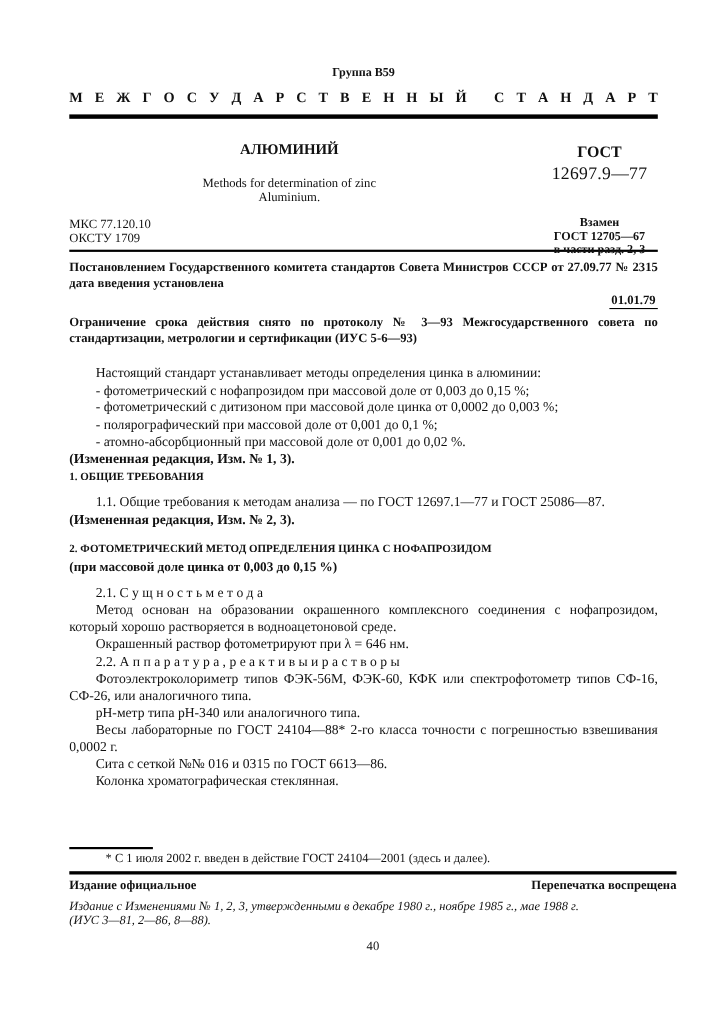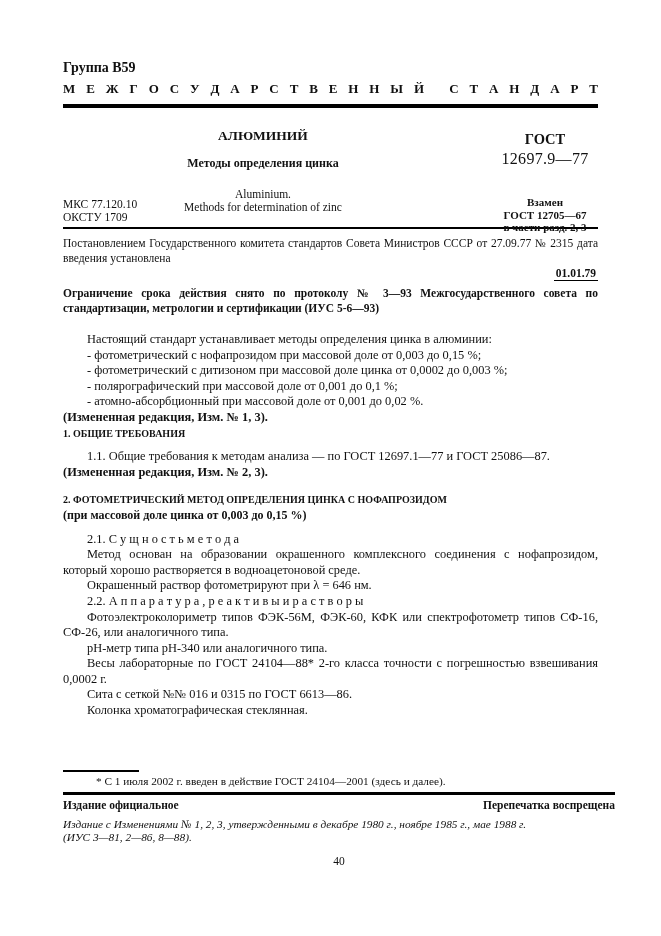--- a/index.html
+++ b/index.html
@@ -6,42 +6,42 @@
   .page{
     position:relative;
     width:661px;height:936px;
     box-sizing:border-box;
     padding:60px 63px 0 63px;
     background:#fff;
     color:#111;
     font-family:"Liberation Serif","DejaVu Serif",serif;
     overflow:hidden;
   }
-  .group-label{font-size:14px;font-weight:bold;text-align:left;height:13px;}
+  .group-label{font-size:11px;font-weight:bold;text-align:center;height:13px;}
   .banner{
     margin-top:8px;font-size:13px;font-weight:bold;height:15px;
     display:flex;justify-content:space-between;align-items:center;
   }
   .rule{background:#000;border:0;}
   .rule.thick{height:4px;margin-top:8px;}
   .rule.med{height:2px;}
   .rule.thick2{height:3px;margin-top:4px;}
 
   .title-block{position:relative;height:119px;}
   .tb-center{position:absolute;left:0;top:0;width:400px;text-align:center;}
   .t-ru{margin-top:20px;font-size:13.5px;font-weight:bold;}
   .t-sub{margin-top:12px;font-size:12px;font-weight:bold;}
   .t-en{margin-top:17px;font-size:11.5px;line-height:13px;}
   .tb-right{position:absolute;right:-6px;top:0;width:118px;text-align:center;}
   .gost-label{margin-top:23px;font-size:14.5px;font-weight:bold;}
   .gost-number{margin-top:2px;font-size:16px;font-weight:normal;letter-spacing:.3px;}
   .replaces{margin-top:28px;font-size:11px;font-weight:bold;line-height:12.5px;}
   .tb-left{position:absolute;left:0;bottom:4px;font-size:11.5px;line-height:12.5px;}
 
-  .decree{margin:7px 0 0 0;font-size:11.5px;font-weight:normal;line-height:15px;text-align:justify;}
+  .decree{margin:7px 0 0 0;font-size:11.5px;font-weight:bold;line-height:15px;text-align:justify;}
   .date-row{margin-top:1px;text-align:right;font-size:11.5px;font-weight:bold;height:15px;}
   .date-row span{border-bottom:1.5px solid #000;padding:0 2px 1px 2px;}
   .limitation{margin:4px 0 0 0;font-size:11.5px;font-weight:bold;line-height:15px;text-align:justify;font-family:Liberation Serif, serif;}
 
   .bodytext{margin-top:16px;font-size:12.4px;line-height:15.6px;}
   .bodytext p{margin:0;text-align:justify;}
   .bodytext p.ind{text-indent:24px;}
   .bodytext p.amend{font-weight:bold;text-indent:0;}
   .h-sec{margin:10px 0 0 0;font-size:10px;font-weight:bold;text-align:center;text-indent:0 !important;}
   .h-note{font-size:12px;font-weight:bold;text-align:center;text-indent:0 !important;}
@@ -90,24 +90,23 @@
       <span>А</span>
       <span>Р</span>
       <span>Т</span>
     </div>
 
   <div class="rule thick"></div>
 
   <div class="title-block">
     <div class="tb-center">
       <div class="t-ru">АЛЮМИНИЙ</div>
-      <div class="t-sub">Методы определения цинка</div>
       <div class="t-en">
+        <div>Methods for determination of zinc</div>
         <div>Aluminium.</div>
-        <div>Methods for determination of zinc</div>
       </div>
     </div>
     <div class="tb-right">
       <div class="gost-label">ГОСТ</div>
       <div class="gost-number">12697.9—77</div>
       <div class="replaces">
         <div>Взамен</div>
         <div>ГОСТ 12705—67</div>
         <div>в части разд. 2, 3</div>
       </div>

